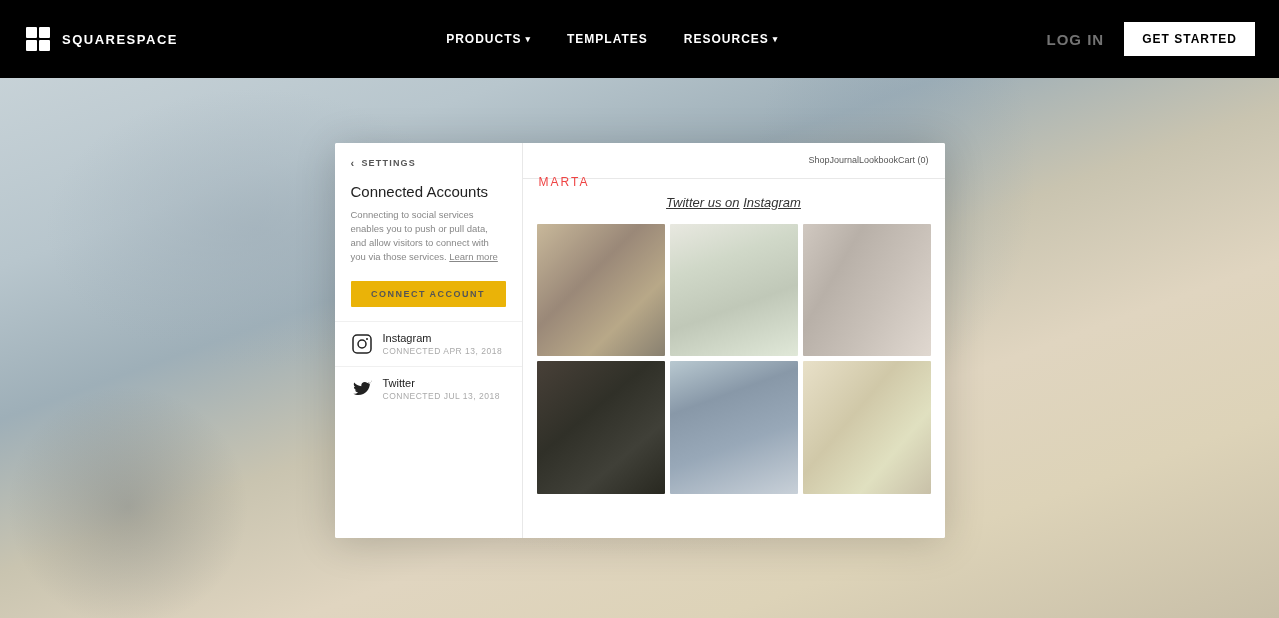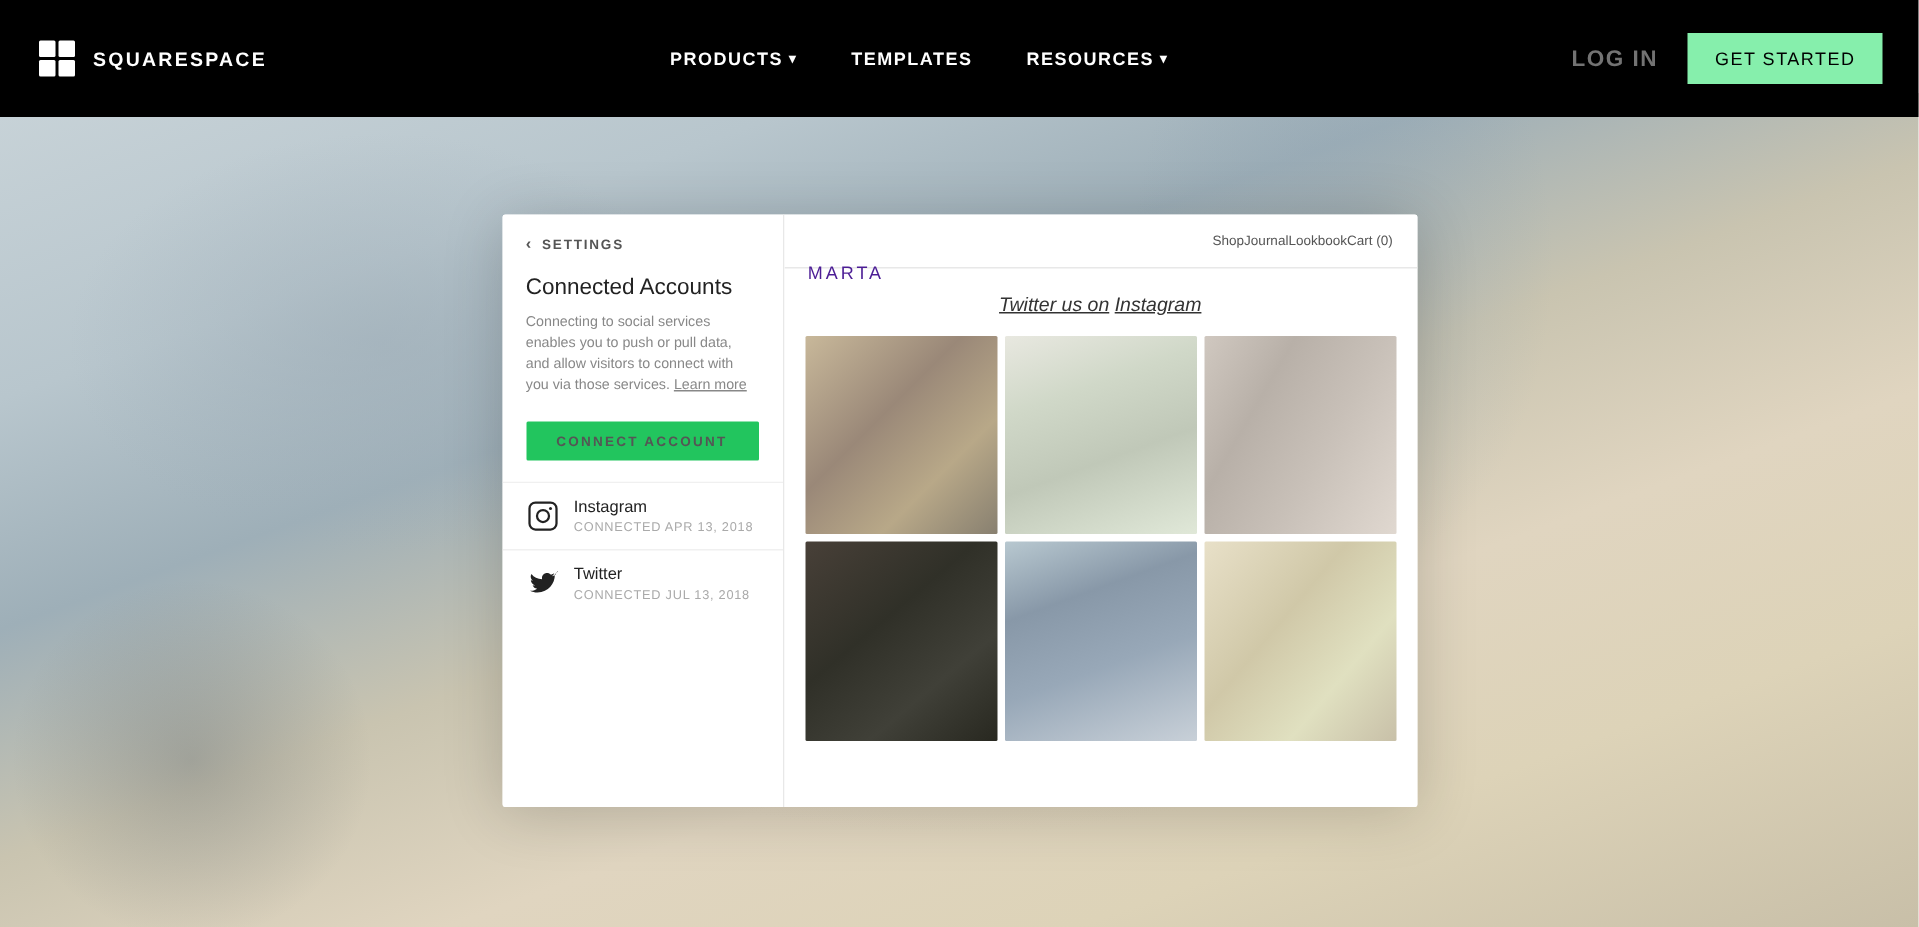--- a/index.html
+++ b/index.html
@@ -60,24 +60,24 @@
     }
     .nav-login {
       color: #737373;
       font-size: 15px;
       font-weight: 600;
       letter-spacing: 1px;
       text-transform: uppercase;
       cursor: pointer;
     }
     .nav-get-started {
-      background: #86efac;
+      background: #ffffff;
       color: #000;
       font-size: 12px;
-      font-weight: 400;
+      font-weight: 700;
       letter-spacing: 1px;
       text-transform: uppercase;
       padding: 10px 18px;
       border: none;
       cursor: pointer;
     }
 
     
     .bg {
       position: absolute;
@@ -169,21 +169,21 @@
       color: #888;
       padding: 0 16px 12px;
       line-height: 1.5;
     }
     .panel-desc a {
       color: #888;
       text-decoration: underline;
     }
     .connect-btn {
       margin: 4px 16px 14px;
-      background: #22c55e;
+      background: #eab308;
       border: none;
       color: #555;
       font-size: 9px;
       font-weight: 700;
       letter-spacing: 1.5px;
       text-transform: uppercase;
       padding: 8px 12px;
       cursor: pointer;
       text-align: center;
       border-radius: 1px;
@@ -235,21 +235,21 @@
       border-bottom: 1px solid #e8e8e8;
       display: flex;
       align-items: center;
       justify-content: space-between;
       padding: 0 16px;
     }
     .preview-brand {
       font-size: 12px;
       font-weight: 500;
       letter-spacing: 2px;
-      color: #4c1d95;
+      color: #ef4444;
       text-transform: uppercase;
       margin-top: 44px;
     }
     .preview-nav-links {
       display: flex;
       gap: 0;
     }
     .preview-nav-link {
       font-size: 9px;
       color: #555;

